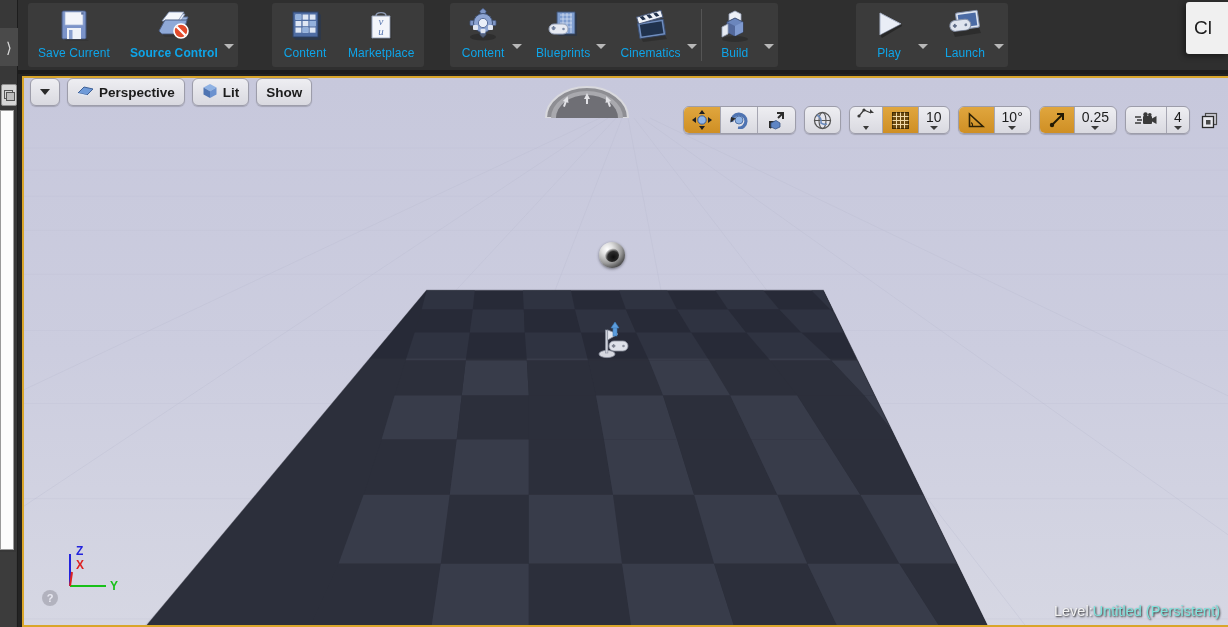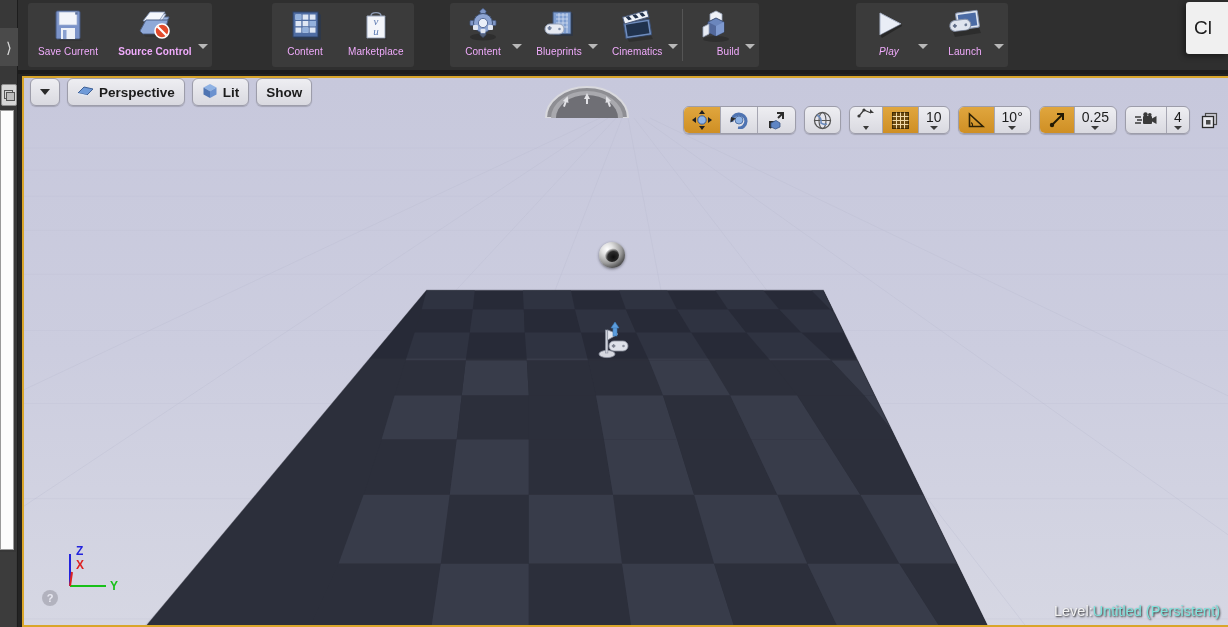--- a/index.html
+++ b/index.html
@@ -54,21 +54,21 @@
   .tb-item {
     display: flex; flex-direction: column; align-items: center;
     justify-content: flex-start; padding: 4px 10px 0 10px;
     cursor: pointer; position: relative; min-width: 52px;
   }
   .tb-icon {
     height: 40px; width: 46px; display:flex; align-items:center; justify-content:center;
   }
   .tb-icon svg { display: block; }
   .tb-label {
-    font-size: 10px; color: #f0abfc; white-space: nowrap;
+    font-size: 12px; color: #0ea5e9; white-space: nowrap;
     letter-spacing: .1px; margin-top: -1px;
   }
   .tb-caret {
     display:flex; align-items:center; justify-content:center;
     width: 18px; padding-top: 22px; cursor: pointer;
   }
   .caret-tri {
     width: 0; height: 0;
     border-left: 5px solid transparent; border-right: 5px solid transparent;
     border-top: 5px solid #b8b8b8;
@@ -360,40 +360,40 @@
           </svg>
         </div>
         <div class="tb-label">Cinematics</div>
       </div>
       <div class="tb-caret">
           <div class="caret-tri"></div>
         </div>
 
       <div class="tb-sep"></div>
 
-      <div class="tb-item" style="padding-right:2px;align-items:flex-end;">
+      <div class="tb-item" style="padding-right:2px;">
         <div class="tb-icon">
           <svg width="42" height="38" viewBox="0 0 42 38">
             <path d="M21 3 L27 6 L27 18 L21 21 L15 18 L15 6 Z" fill="#eef1f7" stroke="#9aa6bd" stroke-width=".8"></path>
             <path d="M13 14 L21 10 L29 14 L29 24 L21 28 L13 24 Z" fill="#6b86bd" stroke="#3a4d72" stroke-width="1"></path>
             <path d="M13 14 L21 18 L21 28 L13 24 Z" fill="#53699c"></path>
             <path d="M21 18 L29 14 L29 24 L21 28 Z" fill="#7e99cf"></path>
             <path d="M8 19 L14 16 L14 26 L8 29 Z" fill="#e7ebf3" stroke="#9aa6bd" stroke-width=".8"></path>
             <ellipse cx="21" cy="31" rx="13" ry="3" fill="#1e1e1e" opacity=".4"></ellipse>
           </svg>
         </div>
         <div class="tb-label">Build</div>
       </div>
       <div class="tb-caret">
           <div class="caret-tri"></div>
         </div>
     </div>
 
     <div class="tb-group" style="left:838px;">
-      <div class="tb-item" style="padding-right:2px;font-style:italic;">
+      <div class="tb-item" style="padding-right:2px;">
         <div class="tb-icon">
           <svg width="42" height="38" viewBox="0 0 42 38">
             <path d="M12 5 L33 16 L12 27 Z" fill="#e9edf6" stroke="#aab4c8" stroke-width="1"></path>
             <path d="M12 27 L33 16 L34 18 L14 30 Z" fill="#1c1c1c" opacity=".6"></path>
           </svg>
         </div>
         <div class="tb-label">Play</div>
       </div>
       <div class="tb-caret">
           <div class="caret-tri"></div>

